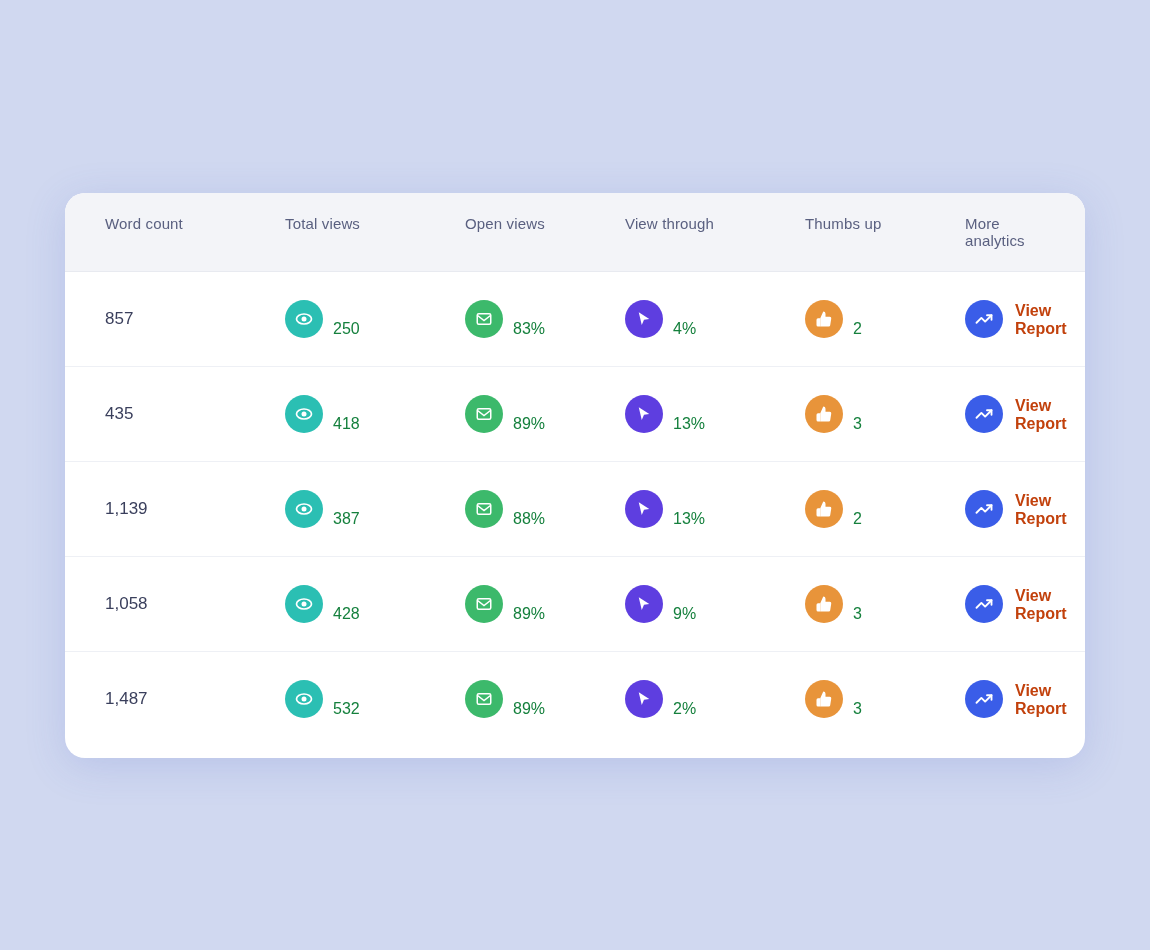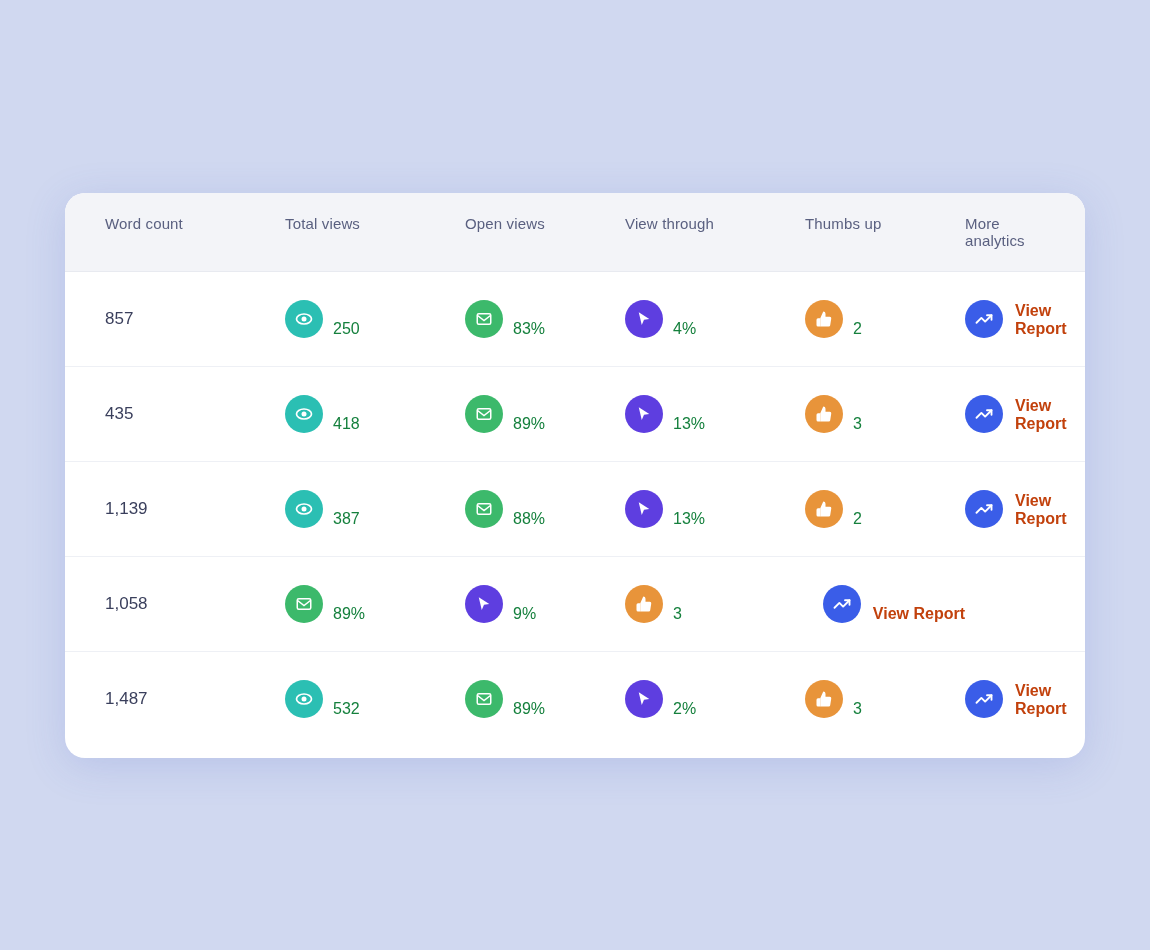--- a/index.html
+++ b/index.html
@@ -282,20 +282,29 @@
       </div>
       <a class="view-report-btn" href="#">View Report</a>
     </div>
   </div>
       <div class="table-row">
 
     <div class="cell word-count">
       <span>1,058</span>
     </div>
 
+    <div class="cell">
+      <div class="icon-circle icon-teal">
+        <svg width="20" height="20" viewBox="0 0 24 24" fill="none">
+          <ellipse cx="12" cy="12" rx="9" ry="6" stroke="white" stroke-width="2"></ellipse>
+          <circle cx="12" cy="12" r="3" fill="white"></circle>
+        </svg>
+      </div>
+      <span class="cell-value">428</span>
+    </div>
 
     <div class="cell">
       <div class="icon-circle icon-green">
         <svg width="18" height="18" viewBox="0 0 24 24" fill="none">
           <rect x="3" y="5" width="18" height="14" rx="2" stroke="white" stroke-width="2"></rect>
           <path d="M3 7l9 7 9-7" stroke="white" stroke-width="2"></path>
         </svg>
       </div>
       <span class="cell-value">89%</span>
     </div>

